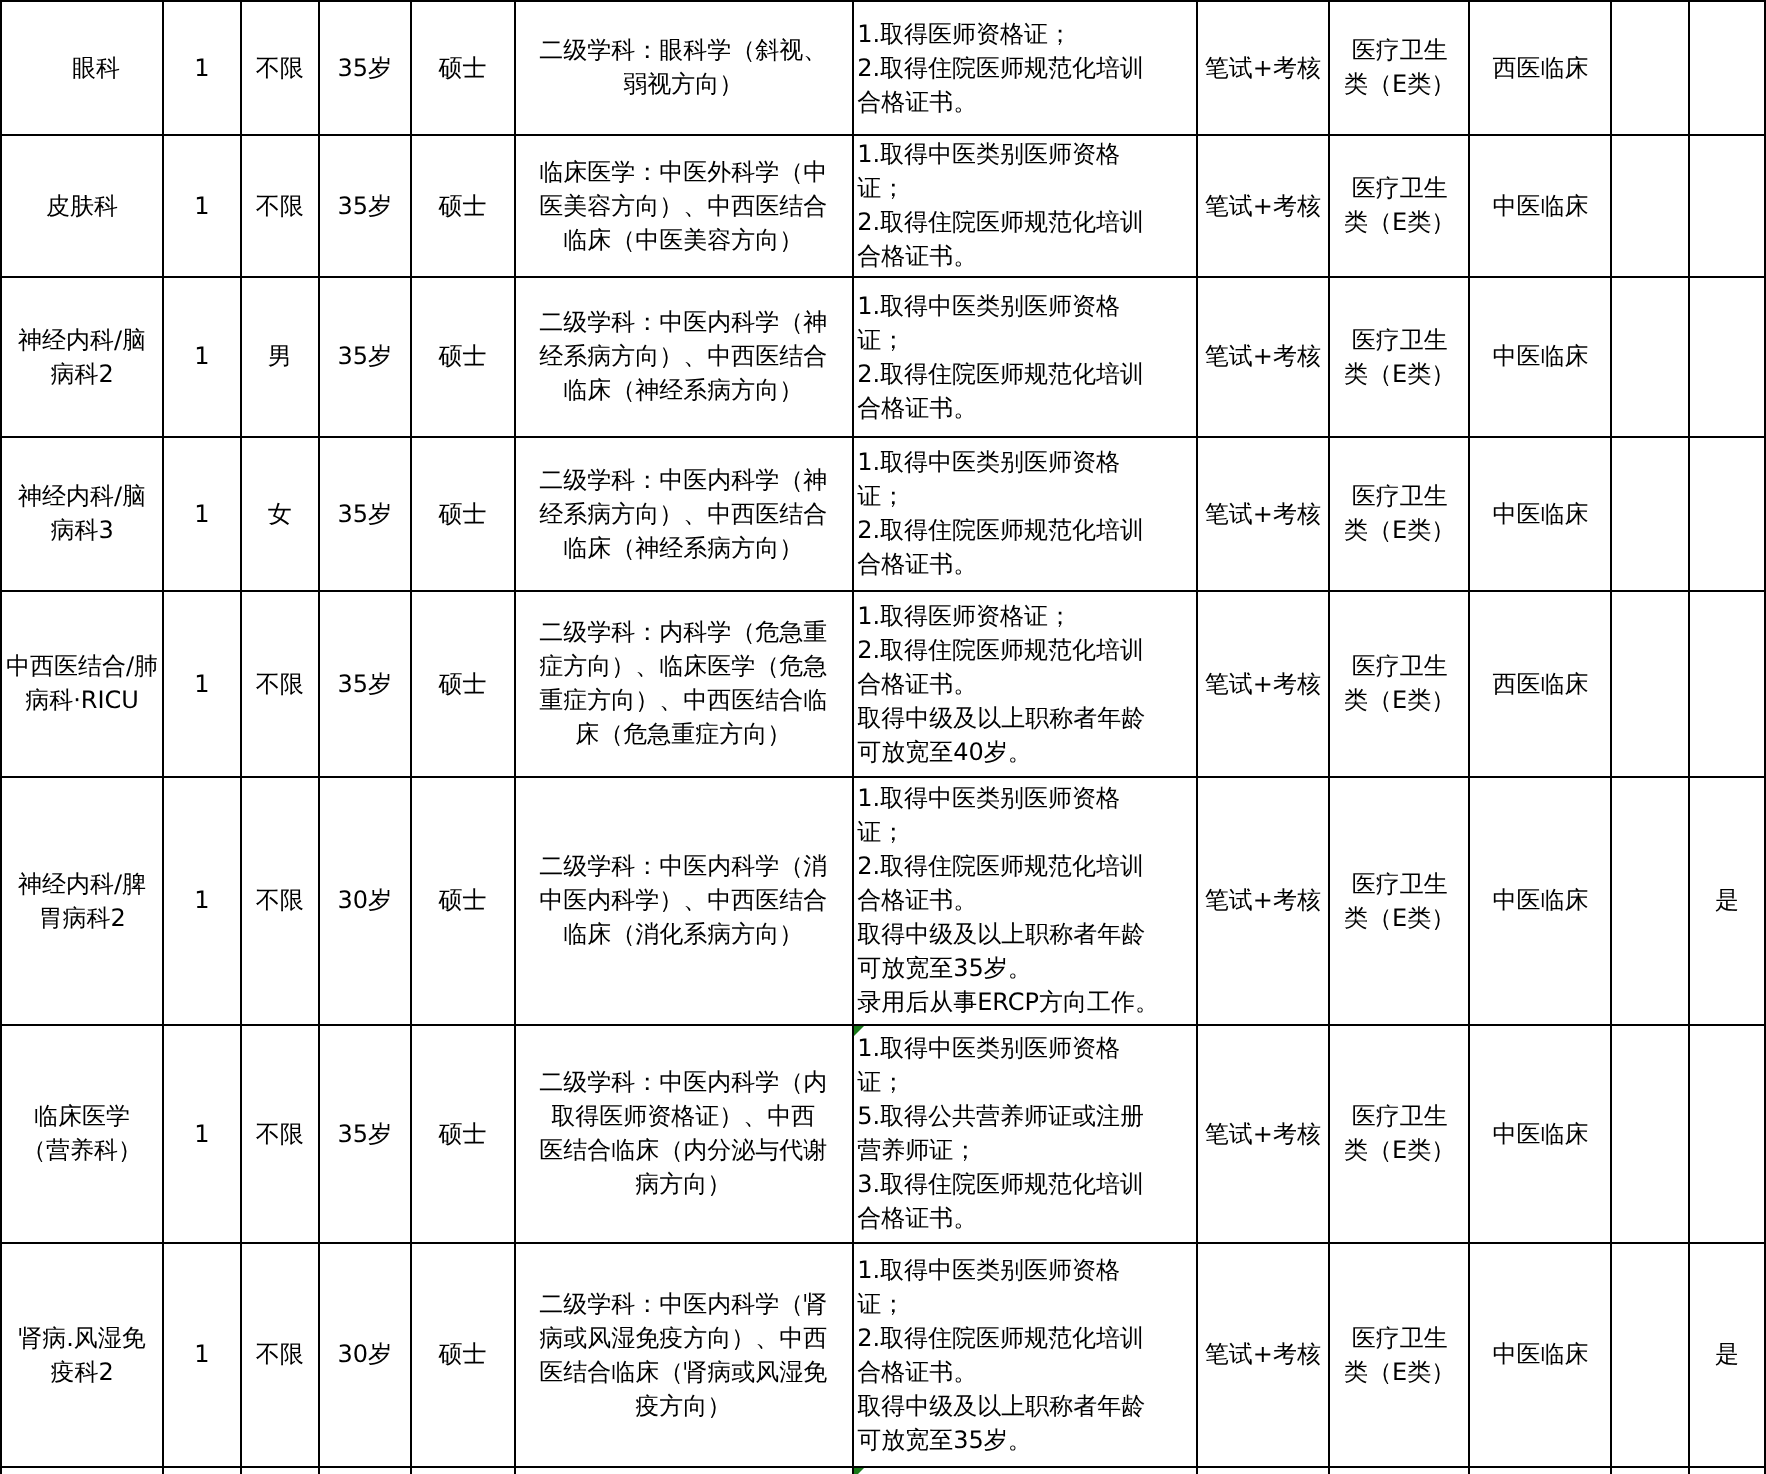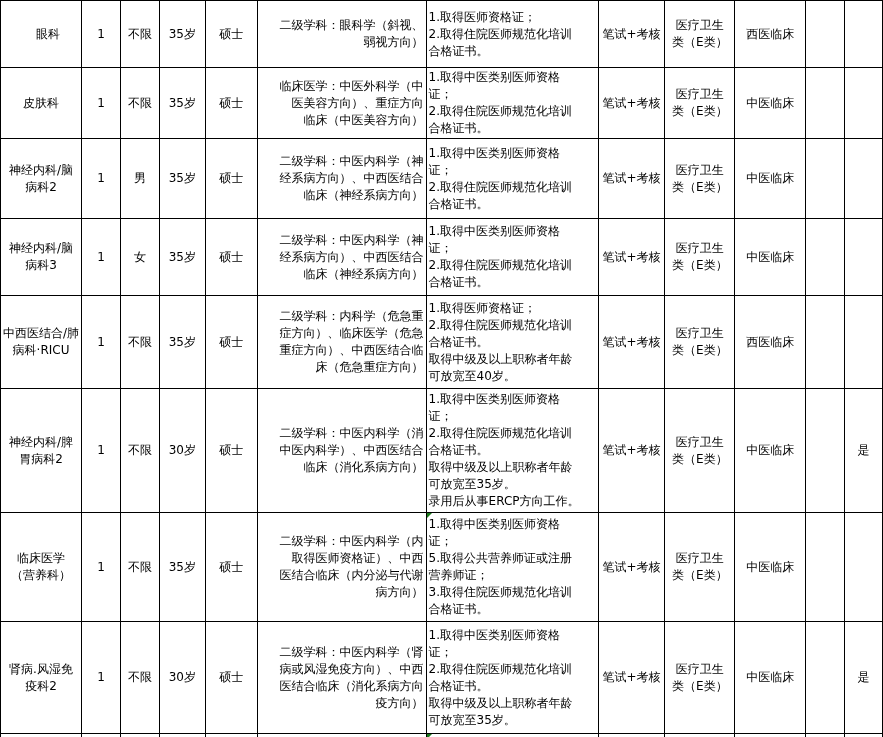--- a/index.html
+++ b/index.html
@@ -13,21 +13,21 @@
     color: #000;
     line-height: 17px;
   }
   table.sheet td {
     border: 1px solid #000;
     padding: 0 2px;
     vertical-align: middle;
     overflow: hidden;
   }
   td.c { text-align: center; }
-  td.l { text-align: right; padding-left: 3px; }
+  td.l { text-align: center; padding-left: 3px; }
   td.req { text-align: left; padding-left: 3px; position: relative; }
   .ln { display: block; white-space: nowrap; }
   .mark {
     position: absolute; left: 0; top: 0;
     width: 0; height: 0;
     border-top: 5px solid #1a7a1a;
     border-right: 5px solid transparent;
   }
 </style>
 </head>
@@ -78,21 +78,21 @@
       <tr style="height: 71px;">
         <td class="c">
           <span class="ln">皮肤科</span>
         </td>
         <td class="c">1</td>
         <td class="c">不限</td>
         <td class="c">35岁</td>
         <td class="c">硕士</td>
         <td class="l">
           <span class="ln">临床医学：中医外科学（中</span>
-          <span class="ln">医美容方向）、重症方向</span>
+          <span class="ln">医美容方向）、中西医结合</span>
           <span class="ln">临床（中医美容方向）</span>
         </td>
         <td class="req">
           <span class="ln">1.取得中医类别医师资格</span>
           <span class="ln">证；</span>
           <span class="ln">2.取得住院医师规范化培训</span>
           <span class="ln">合格证书。</span>
         </td>
         <td class="c">笔试+考核</td>
         <td class="c">
@@ -262,21 +262,21 @@
           <span class="ln">肾病.风湿免</span>
           <span class="ln">疫科2</span>
         </td>
         <td class="c">1</td>
         <td class="c">不限</td>
         <td class="c">30岁</td>
         <td class="c">硕士</td>
         <td class="l">
           <span class="ln">二级学科：中医内科学（肾</span>
           <span class="ln">病或风湿免疫方向）、中西</span>
-          <span class="ln">医结合临床（消化系病方向</span>
+          <span class="ln">医结合临床（肾病或风湿免</span>
           <span class="ln">疫方向）</span>
         </td>
         <td class="req">
           <span class="ln">1.取得中医类别医师资格</span>
           <span class="ln">证；</span>
           <span class="ln">2.取得住院医师规范化培训</span>
           <span class="ln">合格证书。</span>
           <span class="ln">取得中级及以上职称者年龄</span>
           <span class="ln">可放宽至35岁。</span>
         </td>

